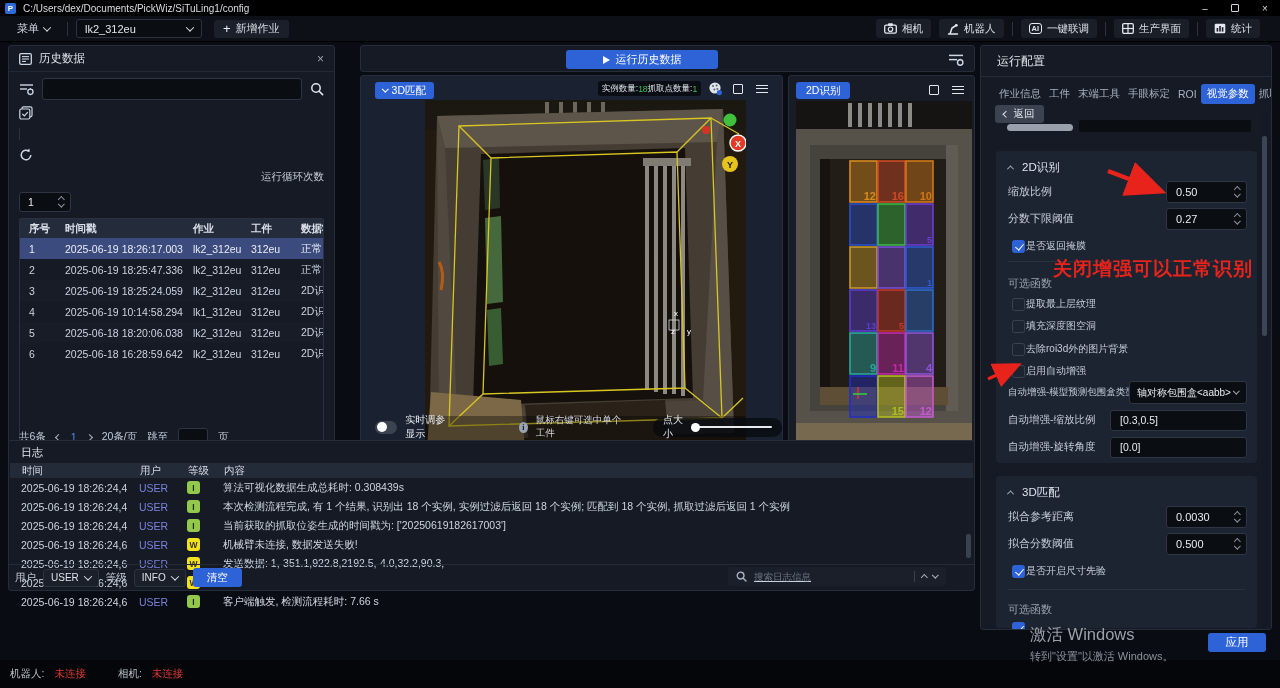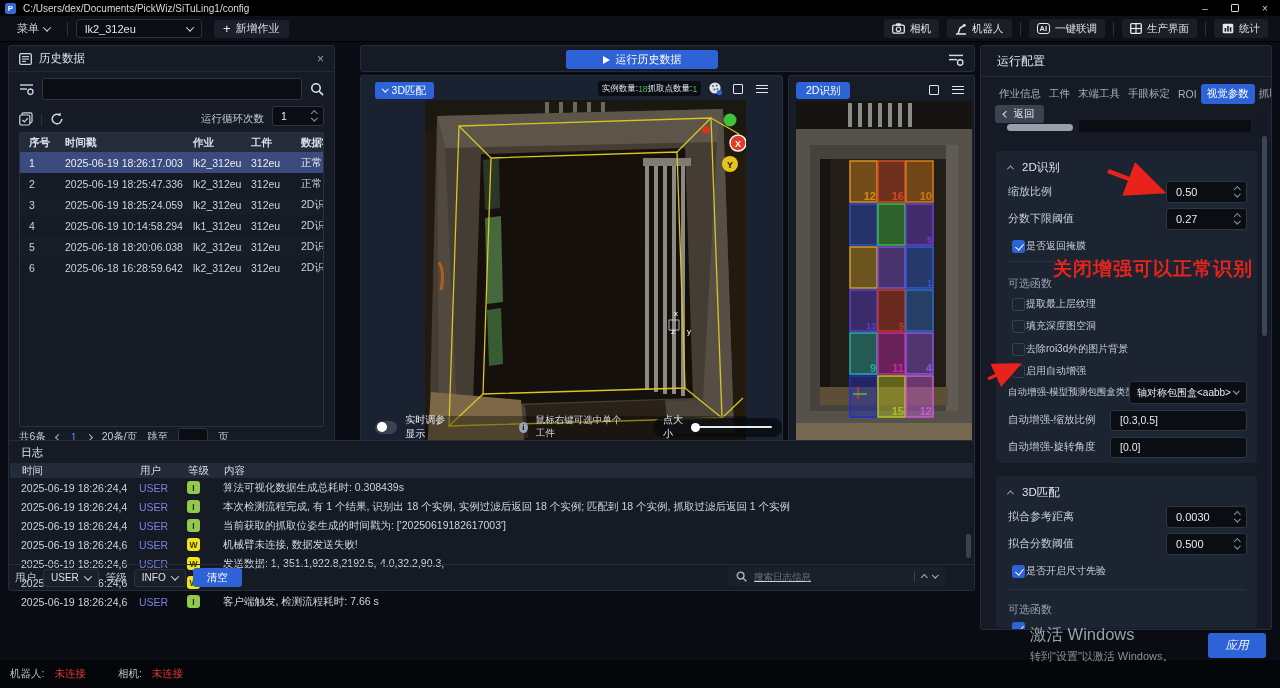--- a/index.html
+++ b/index.html
@@ -18,21 +18,21 @@
   
   .menubar { left:0; top:16px; width:1280px; height:26px; background:#0d1016; border-bottom:1px solid #000; display:flex; align-items:center; font-size:11px; }
   .mb-btn { height:18px; display:flex; align-items:center; gap:5px; padding:0 9px; background:#1a1f29; border-radius:3px; color:#d6dbe4; cursor:pointer; }
   .mb-plain { background:transparent; }
   .vdiv { width:1px; height:14px; background:#2c323e; margin:0 8px; }
   .job-select { width:126px; height:19px; background:#0a0d12; border:1px solid #2c3340; border-radius:3px; display:flex; align-items:center; padding:0 8px; font-size:11px; color:#e2e6ec; }
   .job-select .chev { margin-left:auto; }
   .chev { width:6px; height:6px; border-right:1.4px solid currentColor; border-bottom:1.4px solid currentColor; display:inline-block; transform:rotate(45deg) translate(-1px,-1px); }
   .chev.up { transform:rotate(-135deg) translate(-1px,-1px); }
   .chev.left { transform:rotate(135deg); }
-  .mb-right { margin-left:auto; display:flex; align-items:center; margin-right:12px; }
+  .mb-right { margin-left:auto; display:flex; align-items:center; margin-right:20px; }
   .tool-btn { height:19px; display:flex; align-items:center; gap:5px; padding:0 8px; background:#191e27; border-radius:3px; font-size:10.5px; color:#dde1e8; cursor:pointer; }
   .ai-chip { border:1.3px solid #e8ebf0; border-radius:3px; font-size:7.5px; font-weight:bold; padding:0 2px; height:11px; display:flex; align-items:center; }
   svg.icon { display:block; }
 
   
   .panel { background:#151a24; border:1px solid #262d3a; border-radius:3px; }
   .blue-btn { background:#2e63d8; color:#fff; border:none; border-radius:3px; display:flex; align-items:center; justify-content:center; gap:6px; cursor:pointer; }
   .field { background:#0a0d12; border:1px solid #2e3646; border-radius:3px; color:#e8ecf2; }
   .chk { width:13px; height:13px; border-radius:2.5px; border:1.4px solid #39424f; background:transparent; display:inline-block; position:relative; flex:none; }
   .chk.on { background:#2e63d8; border-color:#2e63d8; }
@@ -40,21 +40,21 @@
   .spin { display:flex; align-items:center; }
   .spin .arrows { margin-left:auto; display:flex; flex-direction:column; gap:2px; padding-right:6px; color:#8b93a3; }
   .spin .arrows .chev { width:4.6px; height:4.6px; }
 
   
   .hist { left:8px; top:45px; width:327px; height:410px; }
   .hist-head { display:flex; align-items:center; height:26px; padding:0 10px; font-size:11.5px; color:#dfe4ec; border-bottom:1px solid #222936; }
   .hist-close { margin-left:auto; font-size:12px; color:#9aa2b0; cursor:pointer; }
   .search-row { display:flex; align-items:center; padding:6px 10px 4px 10px; gap:8px; }
   .search-input { flex:1; height:22px; padding:0 8px; font-size:11px; outline:none; }
-  .ctrl-row { display:flex; align-items:flex-end; padding:2px 10px 6px 10px; gap:8px; font-size:10.5px; color:#c3cad6; }
+  .ctrl-row { display:flex; align-items:flex-start; padding:2px 10px 6px 10px; gap:8px; font-size:10.5px; color:#c3cad6;flex-direction:column; }
   .loop-box { width:52px; height:20px; display:flex; align-items:center; padding:0 0 0 8px; font-size:10.5px; }
   .table-box { margin:0 10px; border:1px solid #2a3140; border-radius:2px; height:295px; overflow:hidden; }
   .h-head,.h-row { display:grid; grid-template-columns:36px 128px 58px 50px 1fr; align-items:center; height:21px; font-size:10.5px; }
   .h-head { background:#242b3a; color:#dbe0ea; font-weight:bold; height:19px; }
   .h-row { color:#ccd2de; background:#151a24; }
   .h-row:nth-child(odd) { background:#171c27; }
   .h-row.selected { background:#3c4b7d; color:#e9edf5; }
   .h-cell { padding-left:9px; white-space:nowrap; overflow:hidden; }
   .pager { position:absolute; left:10px; bottom:8px; display:flex; align-items:center; gap:10px; font-size:10.5px; color:#c3cad6; }
   .pager .pg-cur { color:#4d8df0; }
@@ -114,21 +114,21 @@
   .opt-lbl { position:absolute; left:12px; font-size:11px; color:#9aa2b2; }
   .cfg-scroll { position:absolute; right:4px; top:65px; width:5px; height:520px; background:#141925; border-radius:2px; }
   .cfg-thumb { position:absolute; left:0; top:25px; width:5px; height:200px; background:#3c4556; border-radius:2px; }
 
   .anno-text { position:absolute; left:1053px; top:256px; font-size:19px; font-weight:bold; color:#e8231b; z-index:6; letter-spacing:1px; white-space:nowrap; }
   .anno-svg { position:absolute; left:0; top:0; width:1280px; height:688px; pointer-events:none; z-index:6; }
 
   .watermark { position:absolute; left:1030px; top:624px; z-index:7; color:#9aa1a9; }
   .wm1 { font-size:16.5px; }
   .wm2 { font-size:11px; color:#8b929b; margin-top:3px; }
-  .apply-btn { position:absolute; left:1208px; top:633px; width:58px; height:25px; font-size:11.5px; z-index:8;font-style:italic; }
+  .apply-btn { position:absolute; left:1208px; top:633px; width:58px; height:19px; font-size:11.5px; z-index:8; }
 
   
   .logp { left:8px; top:440px; width:967px; height:151px; }
   .log-title { height:22px; display:flex; align-items:center; padding:0 12px; font-size:11px; color:#dfe4ec; }
   .l-head,.l-row { display:grid; grid-template-columns:118px 48px 36px 1fr; align-items:center; font-size:10.5px; }
   .l-head { height:15px; background:#232a38; color:#d8dde7; margin:0 1px; }
   .l-row { height:19px; color:#ced4df; }
   .l-cell { padding-left:12px; white-space:nowrap; overflow:hidden; }
   .l-user { color:#7c83dd; }
   .badge { width:13px; height:13px; border-radius:3px; font-size:8.5px; font-weight:bold; display:flex; align-items:center; justify-content:center; }

